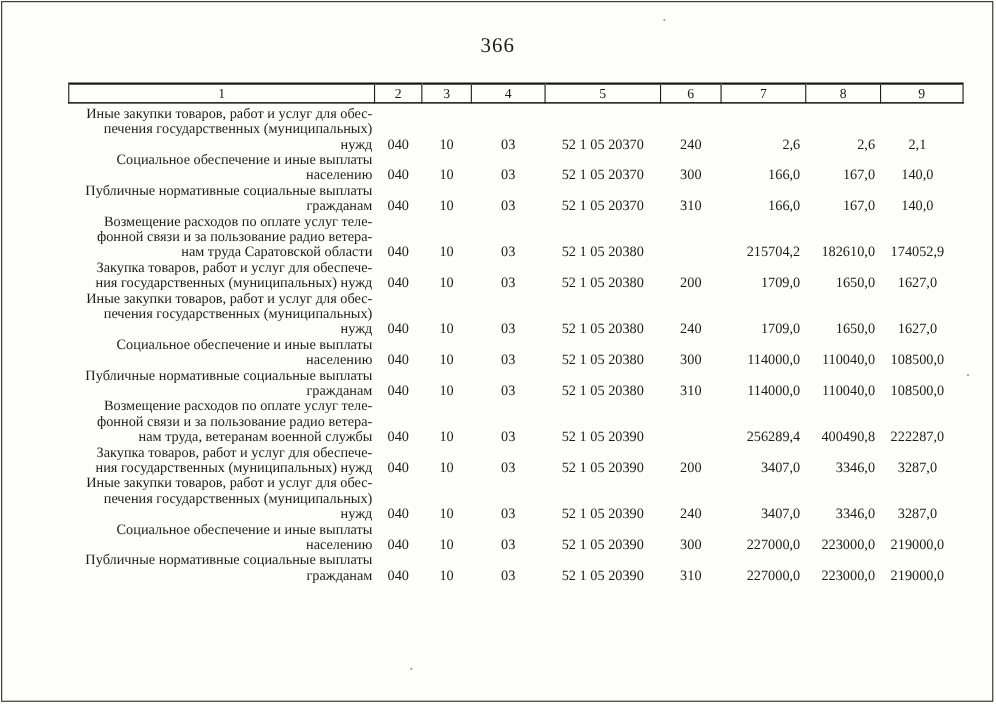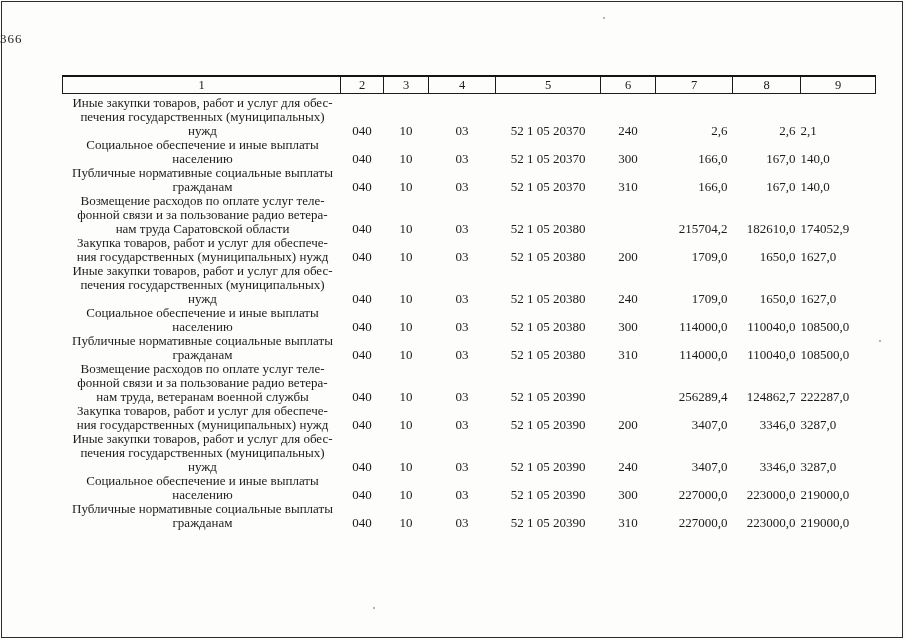--- a/index.html
+++ b/index.html
@@ -13,22 +13,22 @@
   }
   .scan-border {
     position: absolute;
     top: 1px; left: 1px; right: 2px; bottom: 2px;
     border: 1px solid #2b2b2b;
     pointer-events: none;
   }
   .page-number {
     position: absolute;
     top: 31px; left: 0; right: 0;
-    text-align: left;
-    font-size: 13px;
+    text-align: center;
+    font-size: 19px;
     letter-spacing: 1px;
   }
   table.budget-table {
     position: absolute;
     top: 75px;
     left: 62px;
     width: 813px;
     border-collapse: collapse;
     table-layout: fixed;
     font-size: 13px;
@@ -52,28 +52,28 @@
   .c7 { width: 77px; }
   .c8 { width: 68px; }
   .c9 { width: 75px; }
   table.budget-table tbody td {
     vertical-align: bottom;
     text-align: center;
     padding: 0 0 0 0;
     font-size: 13px;
   }
   table.budget-table tbody td.c1 {
-    text-align: center;
+    text-align: right;
     padding-left: 4px;
     padding-right: 2px;
     white-space: pre-line;
   }
   table.budget-table tbody td.c7,
   table.budget-table tbody td.c8 { text-align: right; padding-right: 5px; }
-  table.budget-table tbody td.c9 { text-align: left; padding-right: 8px; }
+  table.budget-table tbody td.c9 { text-align: center; padding-right: 8px; }
   table.budget-table tbody tr:first-child td { padding-top: 2px; }
   .speck {
     position: absolute;
     width: 2px; height: 2px;
     background: #9a9a96;
     border-radius: 50%;
     pointer-events: none;
   }
   .speck.s1 { top: 17px; left: 603px; }
   .speck.s2 { top: 340px; left: 879px; }
@@ -206,21 +206,21 @@
       <tr>
         <td class="c1">Возмещение  расходов  по  оплате  услуг  теле-
 фонной связи и за пользование радио ветера-
 нам труда, ветеранам военной службы</td>
         <td class="c2">040</td>
         <td class="c3">10</td>
         <td class="c4">03</td>
         <td class="c5">52 1 05 20390</td>
         <td class="c6"></td>
         <td class="c7">256289,4</td>
-        <td class="c8">124862,7</td>
+        <td class="c8">400490,8</td>
         <td class="c9">222287,0</td>
       </tr>
       <tr>
         <td class="c1">Закупка товаров, работ и услуг для обеспече-
 ния государственных (муниципальных) нужд</td>
         <td class="c2">040</td>
         <td class="c3">10</td>
         <td class="c4">03</td>
         <td class="c5">52 1 05 20390</td>
         <td class="c6">200</td>

